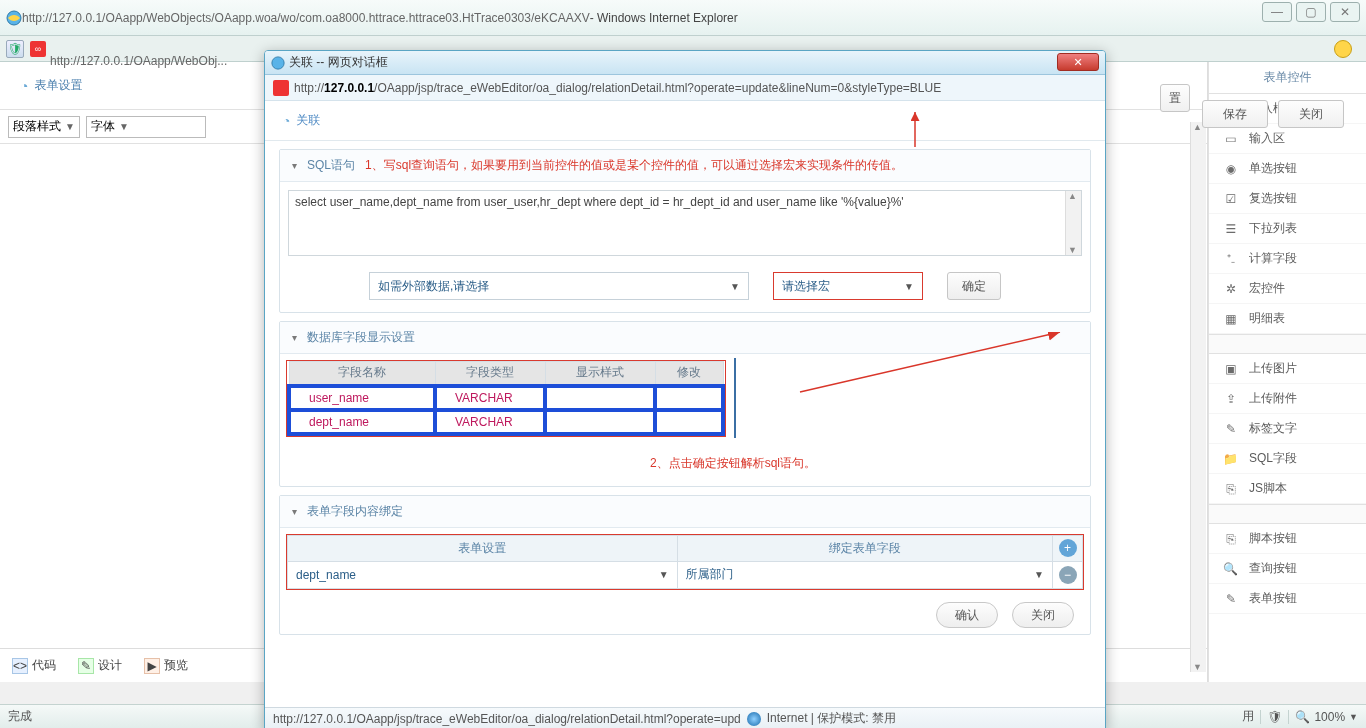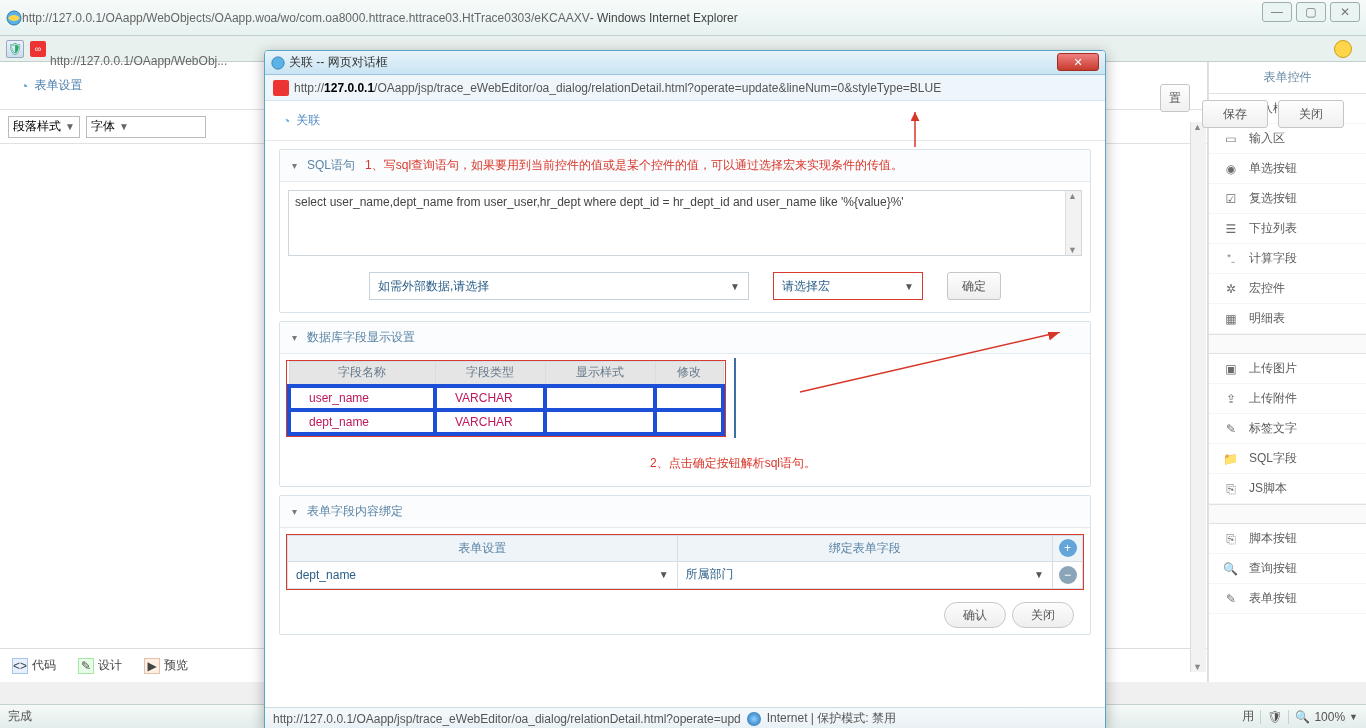--- a/index.html
+++ b/index.html
@@ -82,21 +82,21 @@
 
 .bind-table { margin:6px; border:1px solid #d93a2e;}
 .bind-table table { width:100%; border-collapse:collapse;}
 .bind-table th { background:#eef4f8; border:1px solid #d5dee5; height:26px; color:#5b84a6; font-weight:normal;}
 .bind-table td { border:1px solid #d5dee5; height:26px; padding:0; color:#2b5e88;}
 .bind-table .sel-cell { display:flex; align-items:center; justify-content:space-between; padding:0 8px; height:26px;}
 .circle-btn { width:18px;height:18px; border-radius:50%; display:inline-flex;align-items:center;justify-content:center; color:#fff;}
 .cb-add{background:#62a5d8;}
 .cb-del{background:#8aa5b7;}
 
-.dlg-foot-btns { display:flex; justify-content:flex-end; gap:6px; padding:6px 16px;}
+.dlg-foot-btns { display:flex; justify-content:flex-end; gap:14px; padding:6px 16px;}
 .pill { height:26px; padding:0 18px; border:1px solid #c8c8c8; border-radius:13px; background:linear-gradient(#fdfdfd,#eeeeee); color:#555;}
 
 .dlg-status { height:22px; border-top:1px solid #cfd9e0; background:linear-gradient(#f6fafc,#e9f0f5); display:flex; align-items:center; padding:0 8px; color:#555; position:absolute; bottom:0; left:0; right:0; gap:6px;}
 .globe{width:14px;height:14px;border-radius:50%;background:radial-gradient(#8fd0ff,#1769aa);}
 
 
 .anno { position:absolute; pointer-events:none;}
 
 
 .ie-status { position:absolute; left:0; right:0; bottom:0; height:24px; background:linear-gradient(#f5f9f8,#e2edeb); border-top:1px solid #c4d3d0; display:flex; align-items:center; padding:0 8px; color:#555; justify-content:space-between;}

